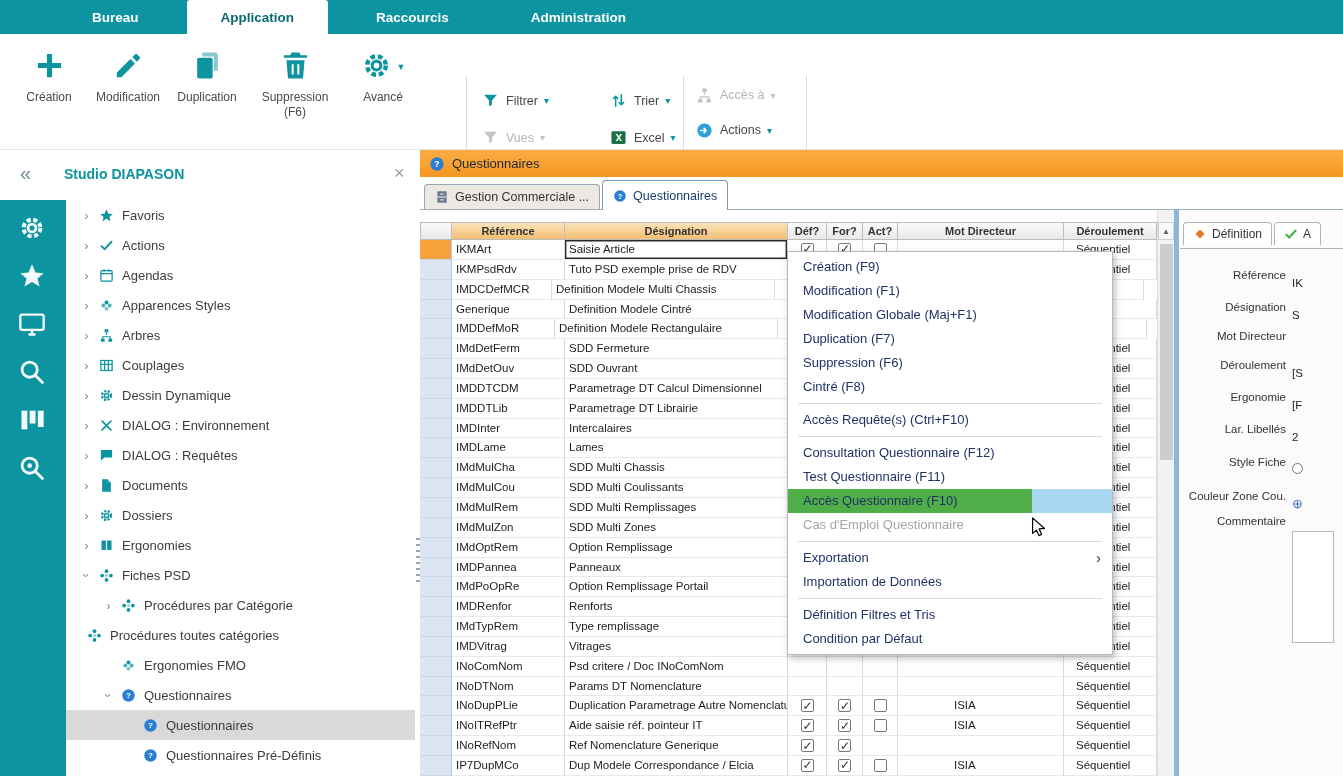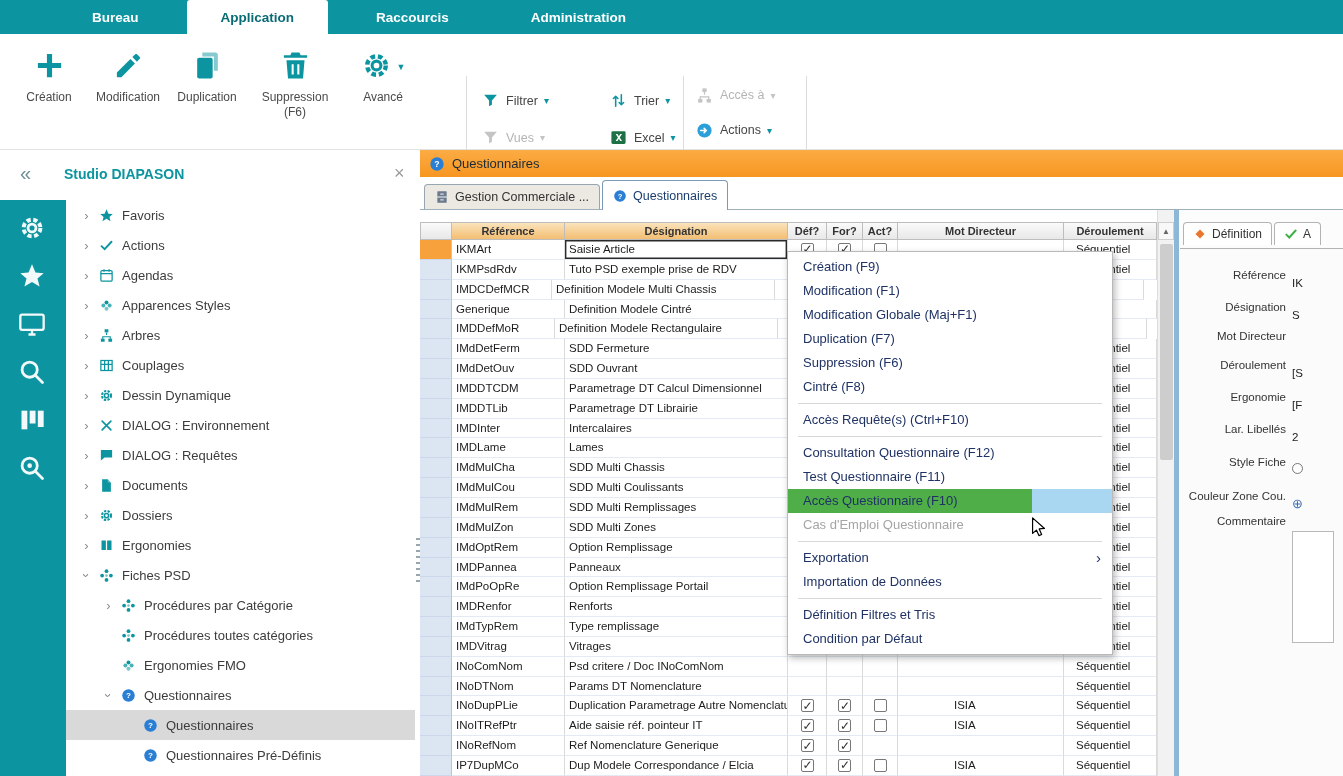--- a/index.html
+++ b/index.html
@@ -409,21 +409,21 @@
           <svg viewBox="0 0 24 24">
             <circle cx="12" cy="5" r="3" fill="currentColor"></circle>
             <circle cx="5" cy="12" r="3" fill="currentColor"></circle>
             <circle cx="19" cy="12" r="3" fill="currentColor"></circle>
             <circle cx="12" cy="19" r="3" fill="currentColor"></circle>
             <circle cx="12" cy="12" r="2.2" fill="currentColor" opacity=".55"></circle>
           </svg>
         </span>
        <span>Procédures par Catégorie</span>
      </div>
-      <div class="tree-item" style="padding-left:34px">
+      <div class="tree-item" style="">
        <span class="chev"></span>
        <span class="ticon">
           <svg viewBox="0 0 24 24">
             <circle cx="12" cy="5" r="3" fill="currentColor"></circle>
             <circle cx="5" cy="12" r="3" fill="currentColor"></circle>
             <circle cx="19" cy="12" r="3" fill="currentColor"></circle>
             <circle cx="12" cy="19" r="3" fill="currentColor"></circle>
             <circle cx="12" cy="12" r="2.2" fill="currentColor" opacity=".55"></circle>
           </svg>
         </span>

